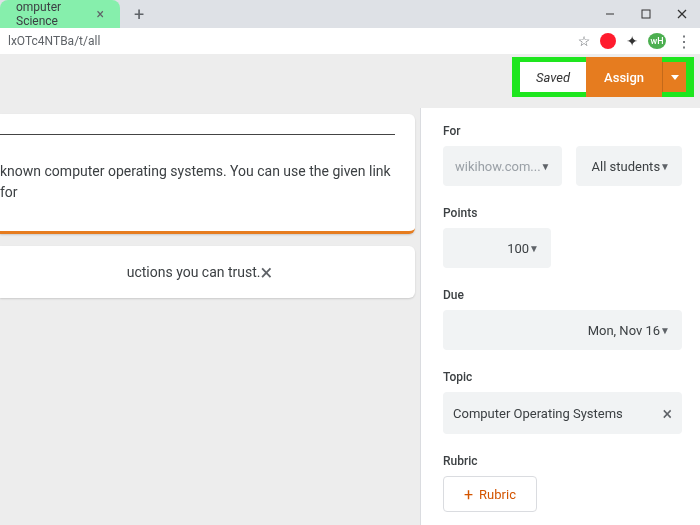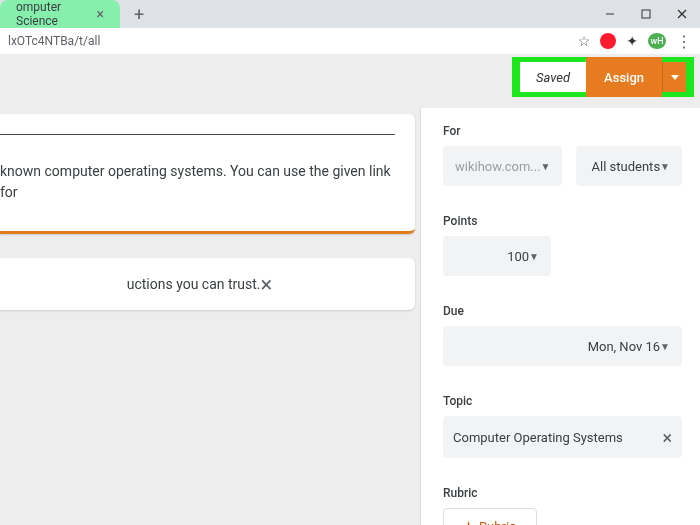--- a/index.html
+++ b/index.html
@@ -21,30 +21,30 @@
 .avatar{width:18px;height:16px;border-radius:50%;background:#4caf50;color:#fff;font-size:9px;display:flex;align-items:center;justify-content:center;font-weight:500}
 .menu-dots{color:#5f6368;font-size:16px}
 
 .app{position:absolute;top:54px;left:0;right:0;bottom:0;background:#ededed}
 .highlight-box{position:absolute;right:6px;top:3px;border:5px solid #1ee61e;padding:3px;background:#1ee61e;display:flex;align-items:center;height:40px}
 .saved-txt{background:#fff;font-style:italic;font-size:13px;color:#333;padding:6px 16px;height:30px;display:flex;align-items:center}
 .assign-btn{background:#e67c1f;color:#fff;font-size:13px;font-weight:500;padding:0 18px;height:40px;display:flex;align-items:center;cursor:pointer}
 .assign-dd{background:#e67c1f;color:#fff;width:24px;height:30px;display:flex;align-items:center;justify-content:center;border-left:1px solid rgba(0,0,0,.15);cursor:pointer}
 
 .left-col{position:absolute;left:0;top:60px;width:415px}
-.card{background:#fff;border-radius:0 6px 6px 0;box-shadow:0 1px 2px rgba(0,0,0,.15);padding:20px 20px 20px 0;margin-bottom:24px}
+.card{background:#fff;border-radius:0 6px 6px 0;box-shadow:0 1px 2px rgba(0,0,0,.15);padding:20px 20px 20px 0;margin-bottom:12px}
 .c1{height:120px;border-bottom:3px solid #e67c1f;overflow:hidden}
 .c1-line{height:1px;background:#444;margin-bottom:26px;width:100%}
 .c1-text{font-size:14px;color:#3c4043;line-height:1.5}
 .c2{height:52px;display:flex;align-items:center;justify-content:center;padding-right:16px}
 .c2-text{font-size:14px;color:#3c4043}
 .c2-close{font-size:22px;color:#5f6368;font-weight:400;cursor:pointer}
 
 .right-col{position:absolute;left:420px;top:54px;right:0;bottom:0;background:#fff;padding:16px 18px 0 22px;border-left:1px solid #dadce0}
-.field-group{margin-bottom:28px}
+.field-group{margin-bottom:20px}
 .field-label{font-size:12px;font-weight:500;color:#3c4043;margin-bottom:8px}
 .dd{background:#f1f3f4;border-radius:4px;height:40px;display:flex;align-items:center;justify-content:flex-end;padding:0 12px;font-size:13px;color:#3c4043;cursor:pointer}
 .dd.disabled{color:#9aa0a6}
 .dd-arrow{color:#5f6368;font-size:10px}
 .for-row{display:flex;gap:14px}
 .for-row .dd{flex:1}
 .points-dd{width:108px}
 .topic-input{background:#f1f3f4;border-radius:4px;height:42px;display:flex;align-items:center;justify-content:space-between;padding:0 10px;font-size:13px;color:#3c4043}
 .topic-clear{color:#5f6368;font-size:18px;cursor:pointer}
 .rubric-btn{border:1px solid #dadce0;border-radius:4px;height:36px;width:94px;display:flex;align-items:center;justify-content:center;gap:6px;color:#d35400;font-size:13px;cursor:pointer}

